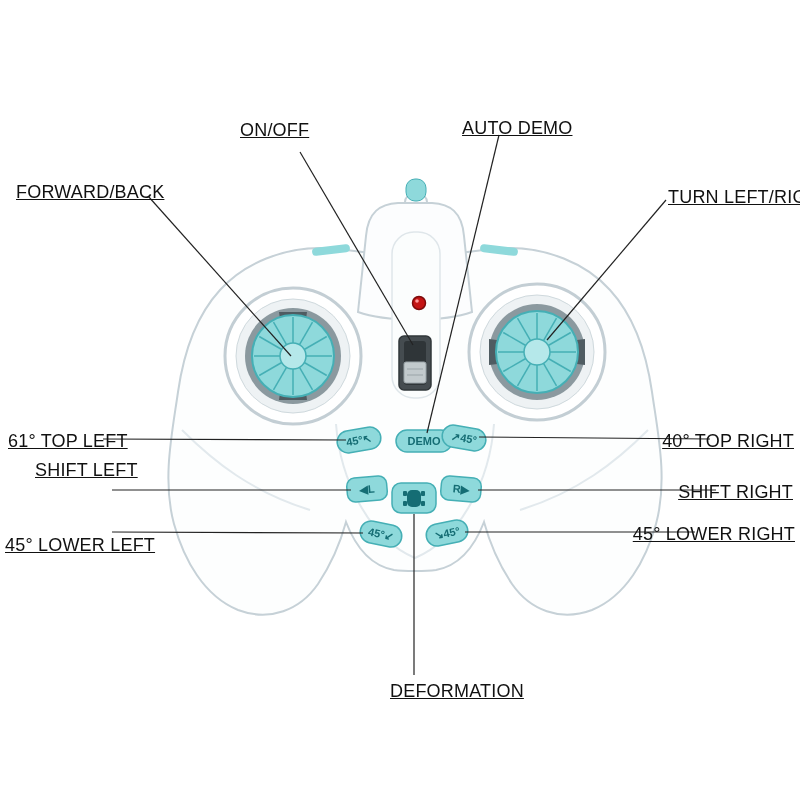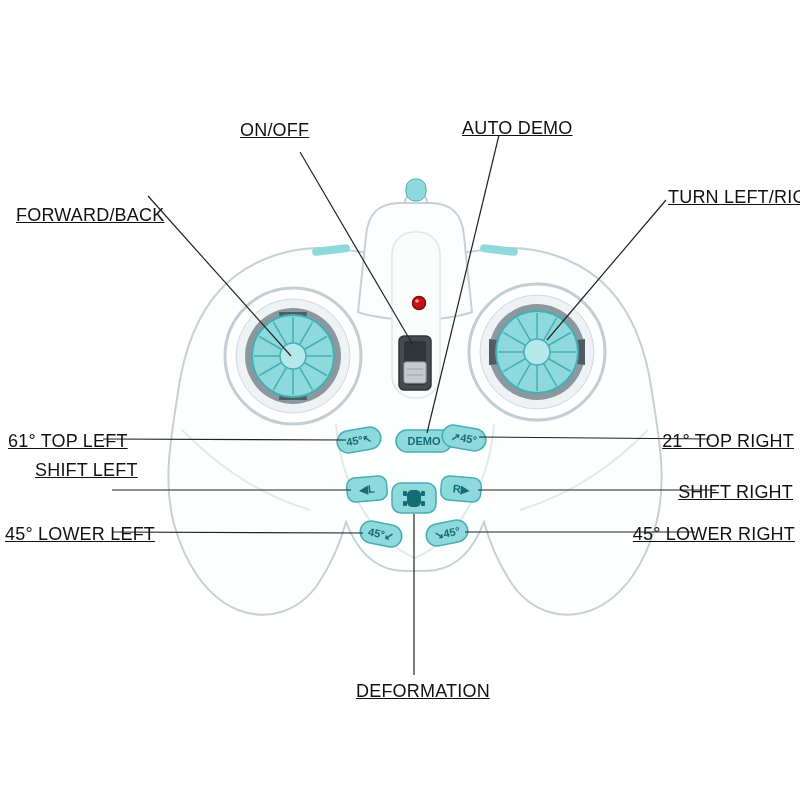--- a/index.html
+++ b/index.html
@@ -214,23 +214,23 @@
       <line class="leader" x1="112" y1="532" x2="363" y2="533"></line>
       <line class="leader" x1="710" y1="439" x2="479" y2="437"></line>
       <line class="leader" x1="716" y1="490" x2="478" y2="490"></line>
       <line class="leader" x1="695" y1="532" x2="465" y2="532"></line>
       <line class="leader" x1="414" y1="514" x2="414" y2="675"></line>
     </g>
   </svg>
 
   <div class="callout" style="left:240px; top:120px;">ON/OFF</div>
   <div class="callout" style="left:462px; top:118px;">AUTO DEMO</div>
-  <div class="callout" style="left:16px;  top:182px;margin-top:23px;">FORWARD/BACK</div>
+  <div class="callout" style="left:16px;  top:182px;">FORWARD/BACK</div>
   <div class="callout right" style="left:668px; top:187px;">TURN LEFT/RIGHT</div>
   <div class="callout" style="left:8px;   top:431px;">61° TOP LEFT</div>
   <div class="callout" style="left:35px;  top:460px;">SHIFT LEFT</div>
-  <div class="callout" style="left:5px;   top:524px;">45° LOWER LEFT</div>
-  <div class="callout right" style="right:6px; top:431px;">21° TOP RIGHT</div>
+  <div class="callout" style="left:5px;   top:535px;">45° LOWER LEFT</div>
+  <div class="callout right" style="right:6px; top:431px;">40° TOP RIGHT</div>
   <div class="callout right" style="right:7px; top:482px;">SHIFT RIGHT</div>
   <div class="callout right" style="right:5px; top:524px;text-align:right;">45° LOWER RIGHT</div>
-  <div class="callout" style="left:356px; top:681px;">DEFORMATION</div>
+  <div class="callout" style="left:390px; top:681px;">DEFORMATION</div>
 
 </div>
 
 </body></html>

